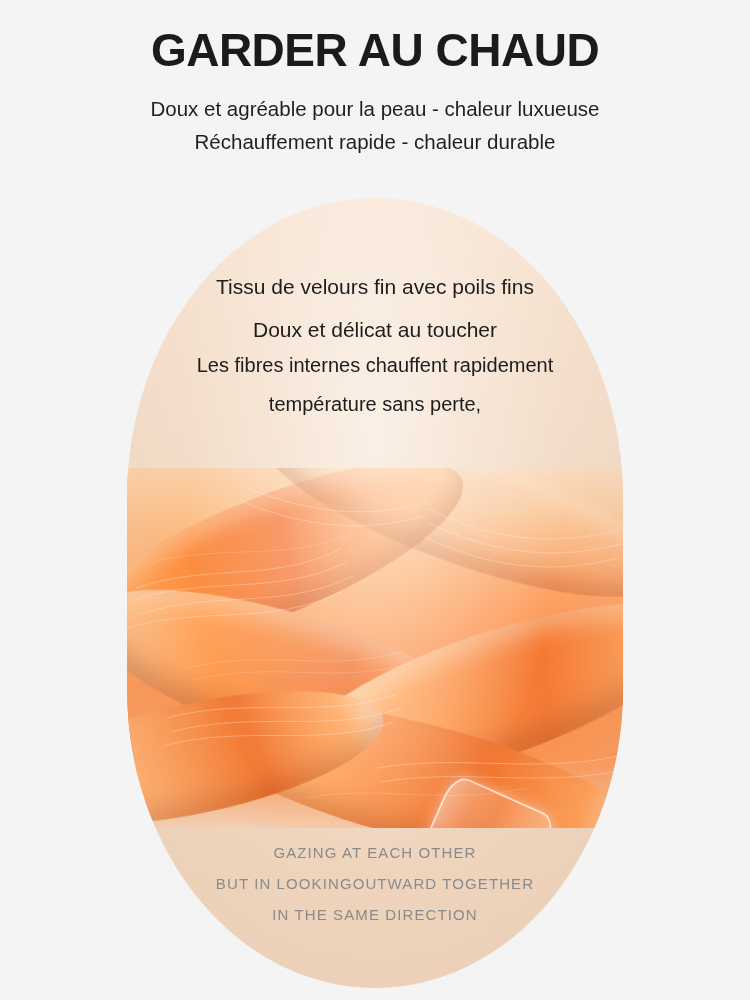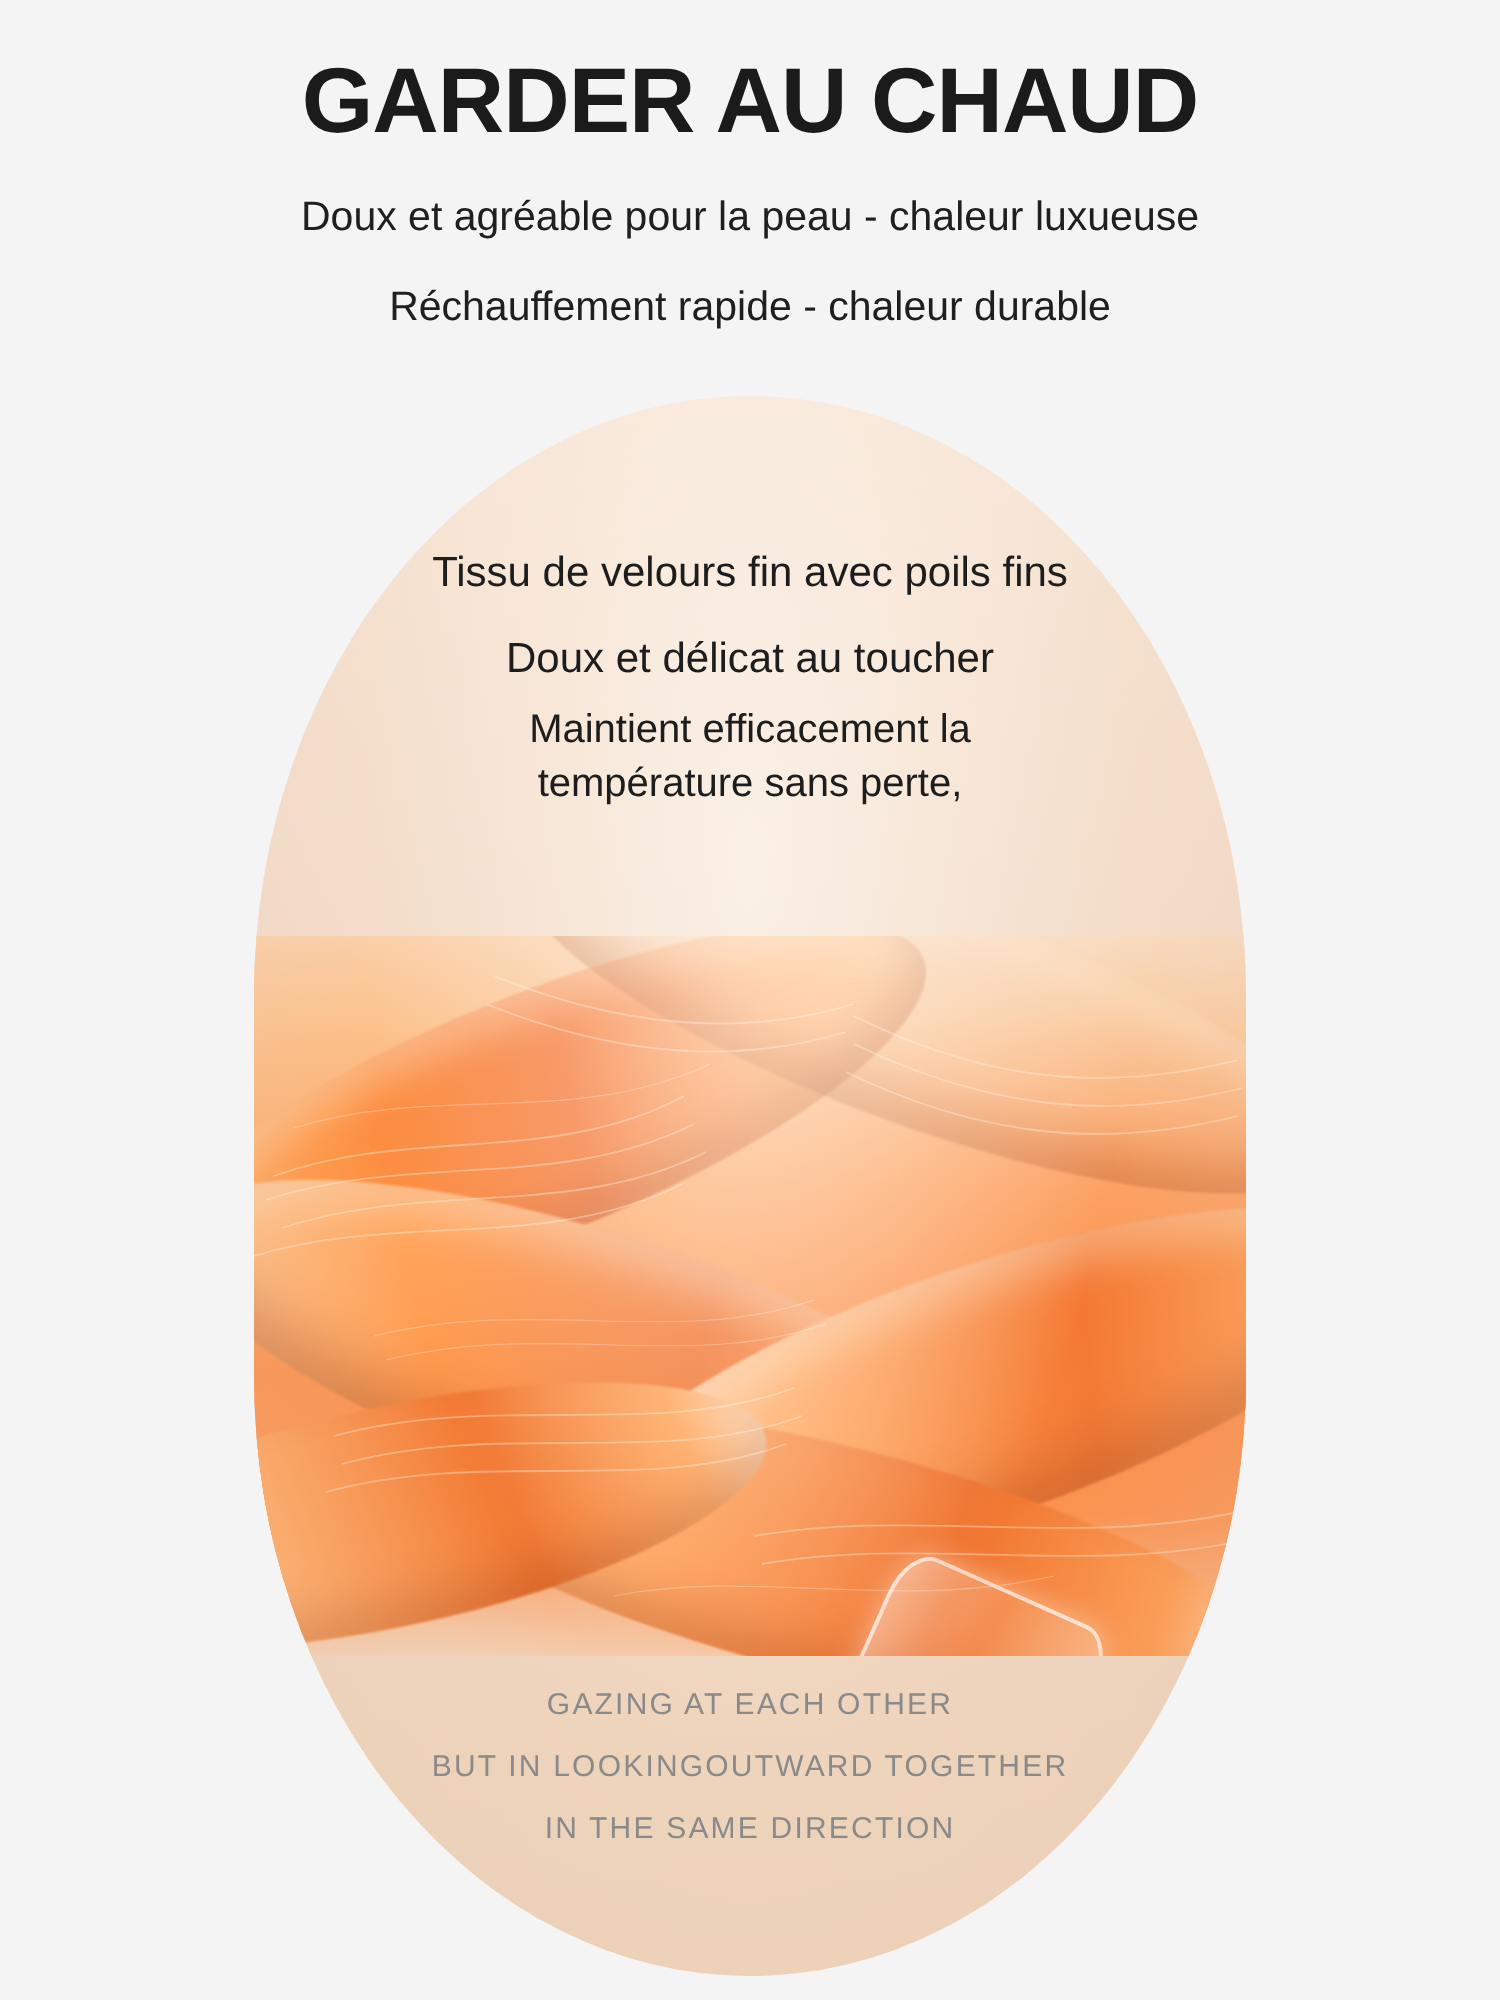--- a/index.html
+++ b/index.html
@@ -42,21 +42,20 @@
   }
   .subline {
     font-size: 20.5px;
     color: #1f1f1f;
     line-height: 1.42;
     margin-top: 16px;
     font-family: "Liberation Sans", sans-serif;
   }
   .subline div {
     padding: 2px 0;
-    margin-top: 12px;
   }
 
   
   .oval-wrap {
     position: absolute;
     left: 127px;
     top: 198px;
     width: 496px;
     height: 790px;
     overflow: hidden;
@@ -282,22 +281,22 @@
           
         </div>
 
       </div>
 
     </div>
 
     <div class="panel-text">
       <div class="pt-1">Tissu de velours fin avec poils fins</div>
       <div class="pt-2">Doux et délicat au toucher</div>
+      <div class="pt-3">Les fibres internes chauffent rapidement</div>
       <div class="pt-4">
-        <div>Maintient efficacement la</div>
         <div>température sans perte,</div>
       </div>
     </div>
 
     <div class="caption">
       <div>GAZING AT EACH OTHER</div>
       <div>BUT IN LOOKINGOUTWARD TOGETHER</div>
       <div>IN THE SAME DIRECTION</div>
     </div>
 

